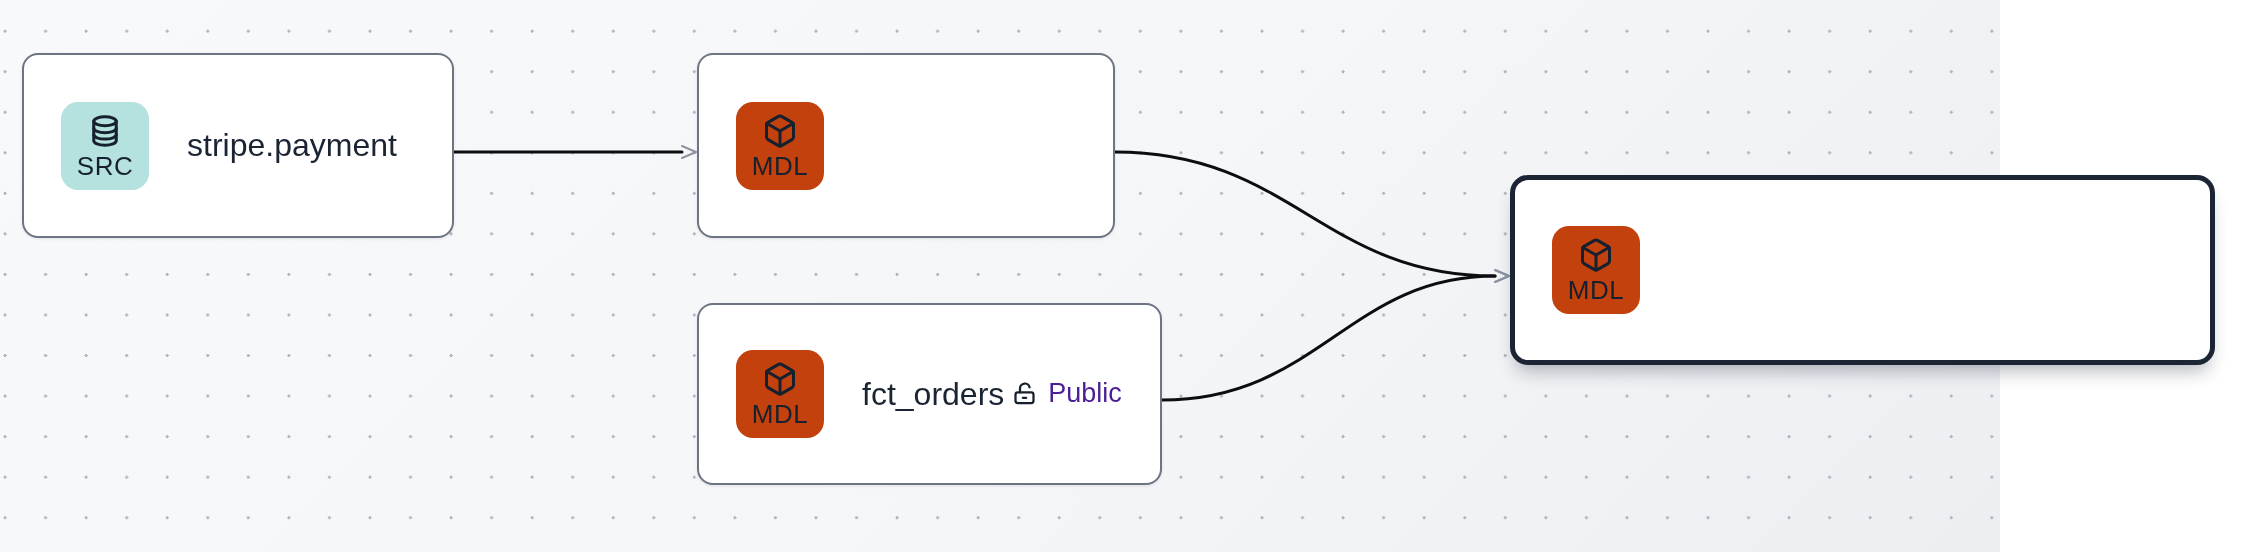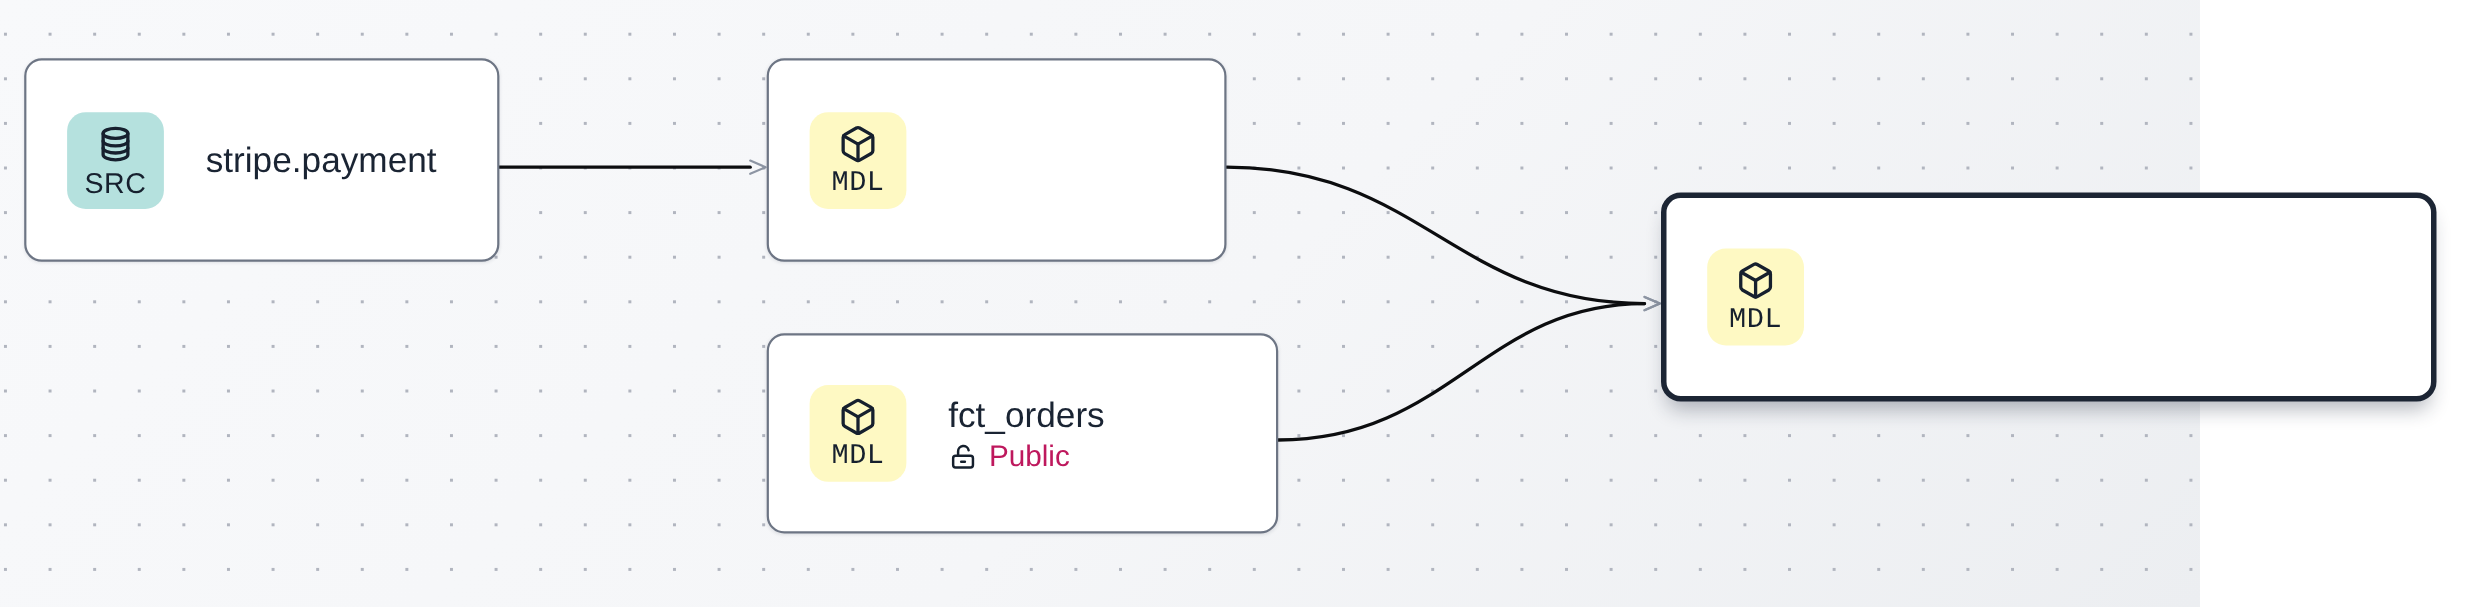--- a/index.html
+++ b/index.html
@@ -60,44 +60,44 @@
     flex: none;
     width: 88px; height: 88px;
     border-radius: 17px;
     display: flex;
     flex-direction: column;
     align-items: center;
     justify-content: center;
     color: #16202e;
   }
   .badge--src { background: #b5e1de; }
-  .badge--mdl { background: #fef9c3; font-family: Liberation Mono, monospace; }
+  .badge--mdl { background: #c2410c; }
   .badge svg { width: 36px; height: 36px; display: block; }
   .badge-label {
     font-size: 26px;
     font-weight: 500;
     line-height: 1;
     margin-top: 4px;
     letter-spacing: 0.5px;
     color: #16202e;
   }
 
-  .text-col { display: flex; flex-direction: column; gap: 7px; }
+  .text-col { display: flex; gap: 7px; }
   .node-title {
     font-size: 32px;
     color: #1a2433;
     white-space: nowrap;
     line-height: 1.15;
   }
   .meta-row {
     display: flex;
-    align-items: flex-end;
+    align-items: center;
     gap: 10px;
     font-size: 27px;
-    color: #be185d;
+    color: #4c1d95;
     line-height: 1;
   }
   .meta-row svg { width: 27px; height: 27px; display: block; }
 
   .icon-stroke {
     fill: none;
     stroke: #16202e;
     stroke-width: 2;
     stroke-linecap: round;
     stroke-linejoin: round;

